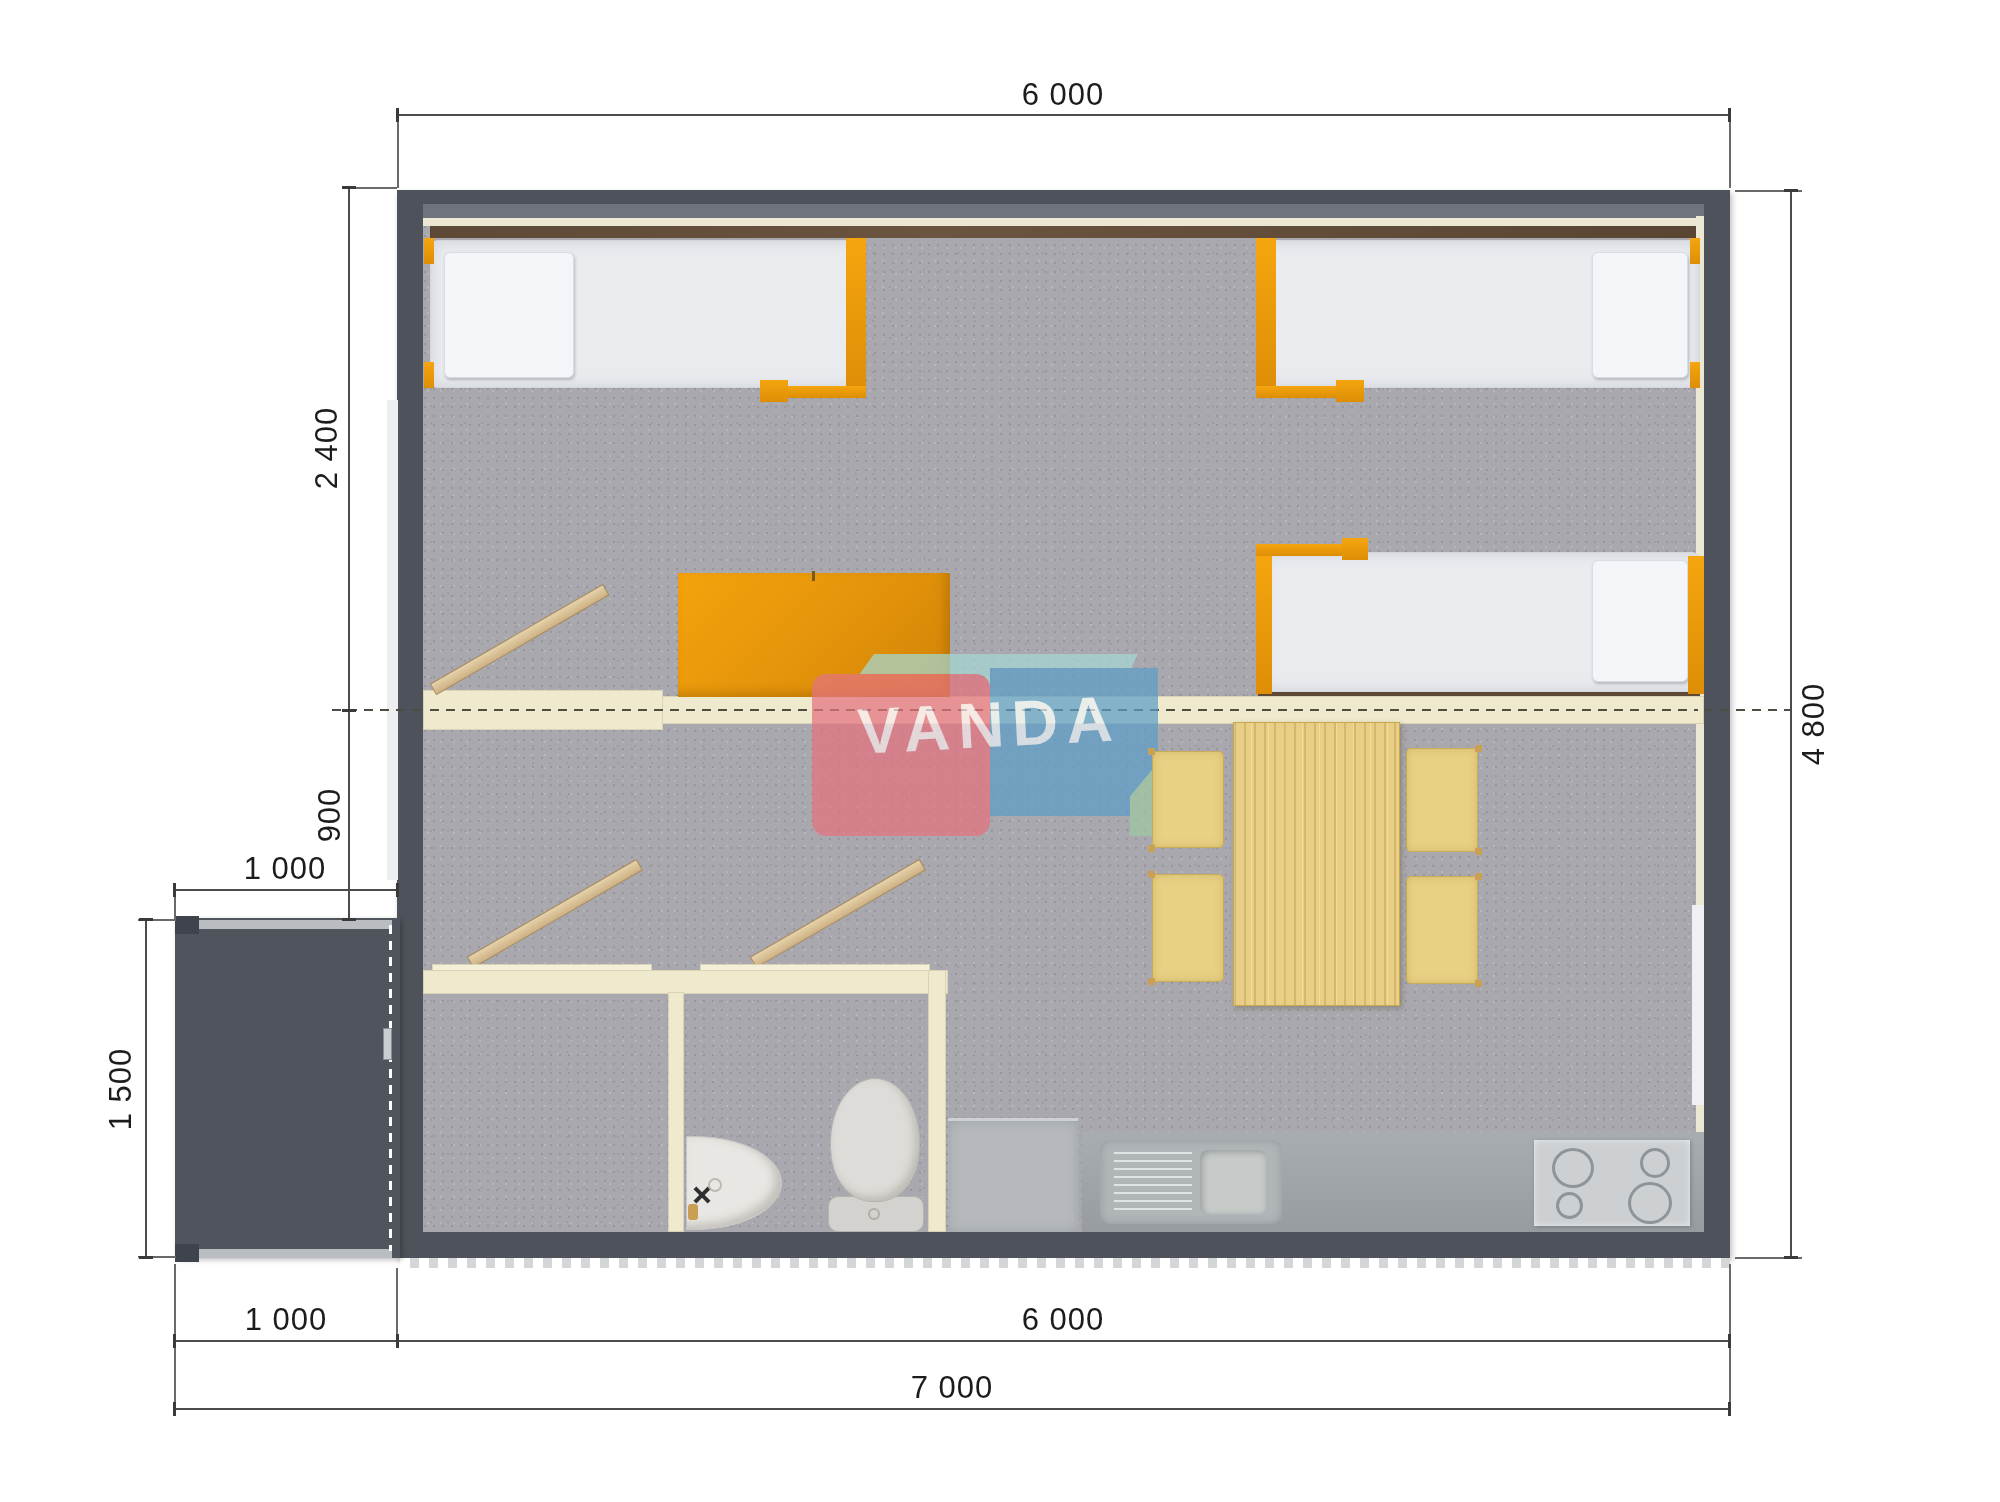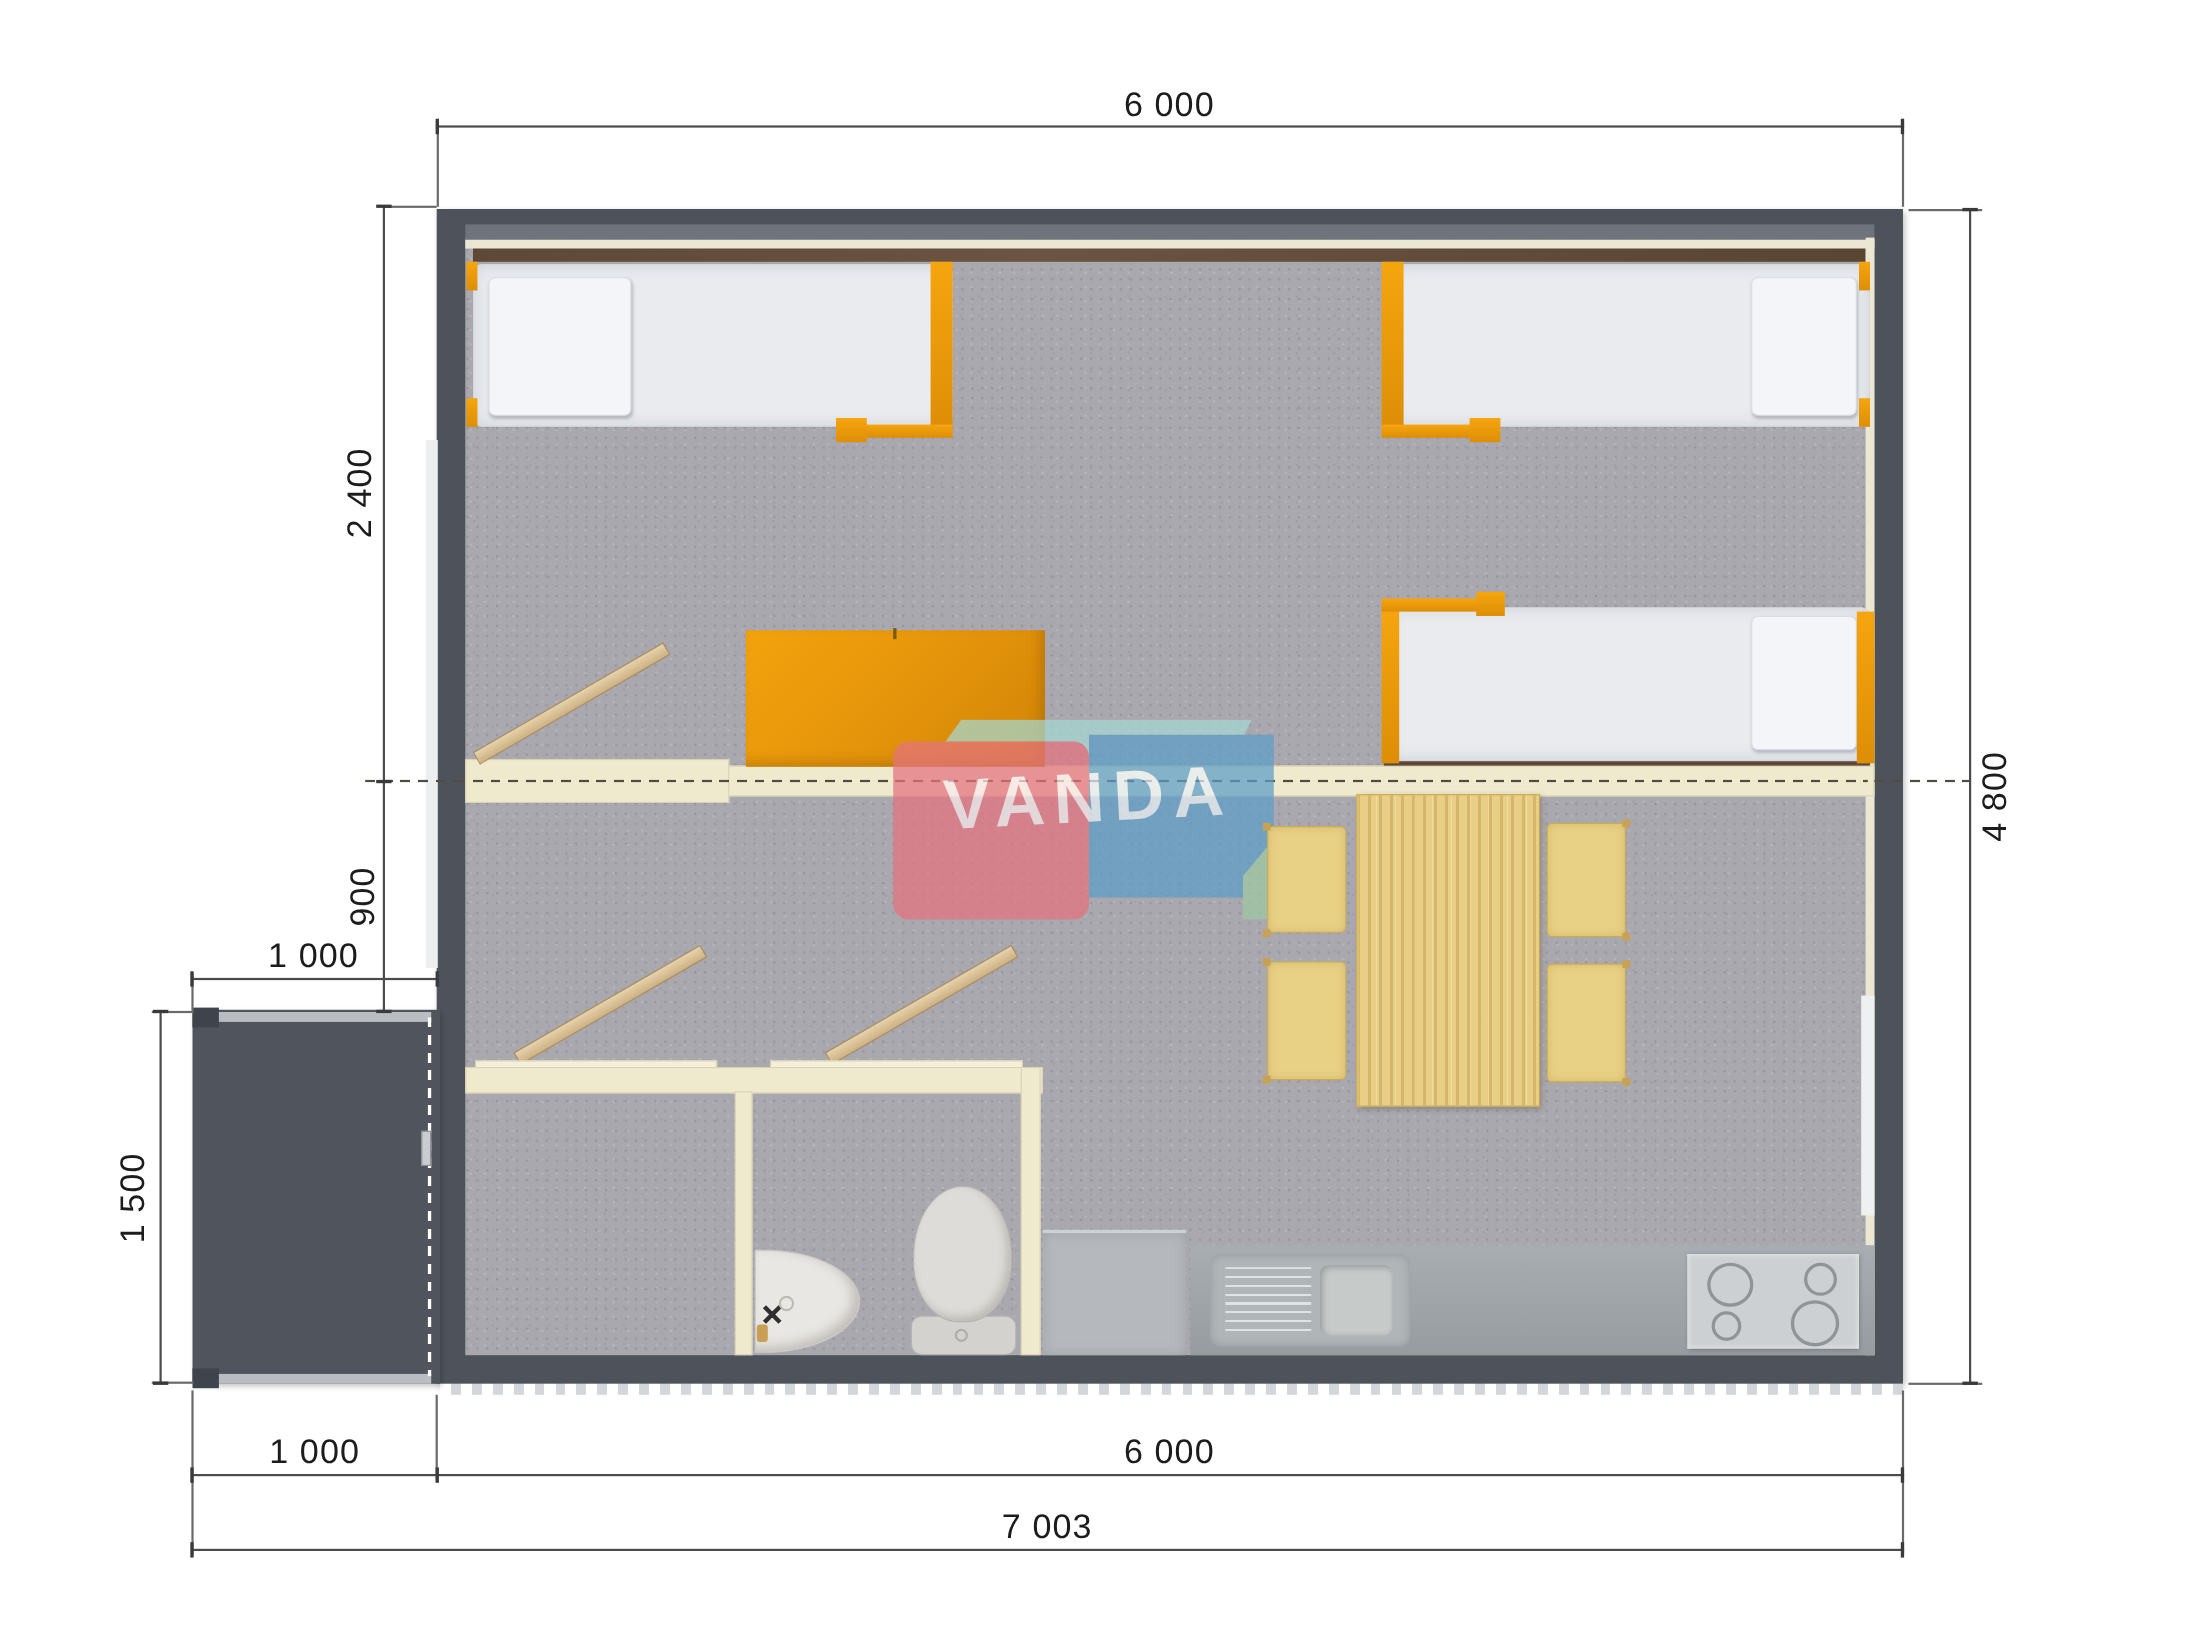--- a/index.html
+++ b/index.html
@@ -218,15 +218,15 @@
   <div class="dline" style="left:174px;top:1340px;width:1557px;height:2px;"></div>
   <div class="tick" style="left:173px;top:1334px;width:3px;height:14px;"></div>
   <div class="tick" style="left:396px;top:1334px;width:3px;height:14px;"></div>
   <div class="tick" style="left:1728px;top:1334px;width:3px;height:14px;"></div>
   <div class="dim" style="left:286px;top:1320px;">1 000</div>
   <div class="dim" style="left:1063px;top:1320px;">6 000</div>
 
   <div class="dline" style="left:174px;top:1408px;width:1557px;height:2px;"></div>
   <div class="tick" style="left:173px;top:1402px;width:3px;height:14px;"></div>
   <div class="tick" style="left:1728px;top:1402px;width:3px;height:14px;"></div>
-  <div class="dim" style="left:952px;top:1388px;">7 003</div>
+  <div class="dim" style="left:952px;top:1388px;">7 000</div>
 
 </div>
 
 </body></html>

